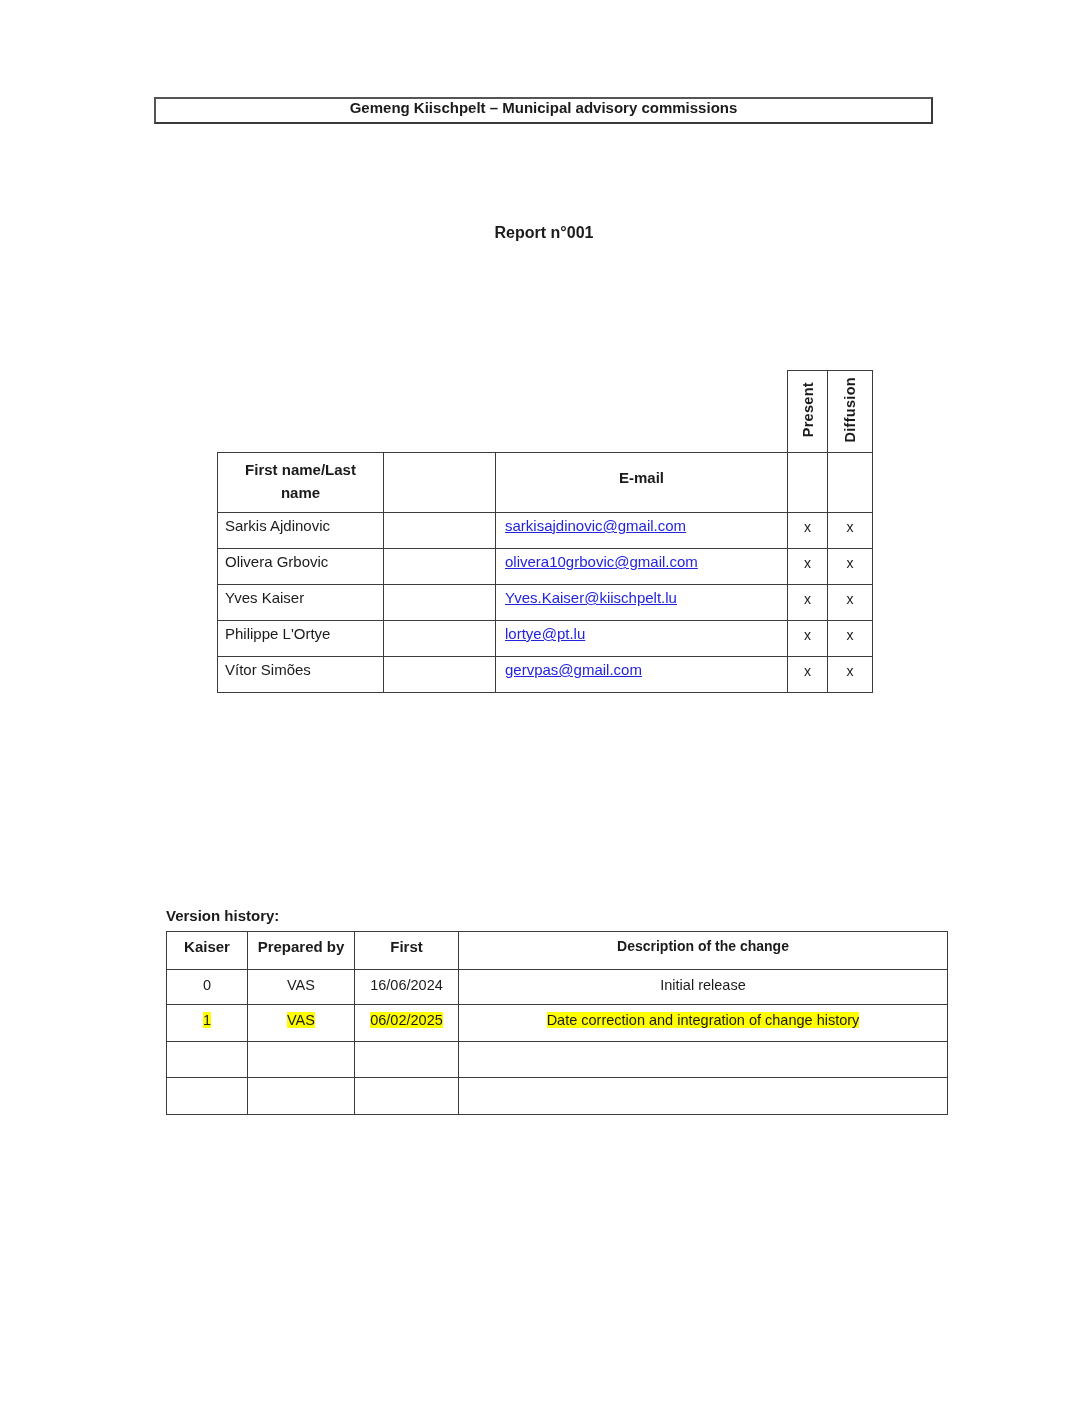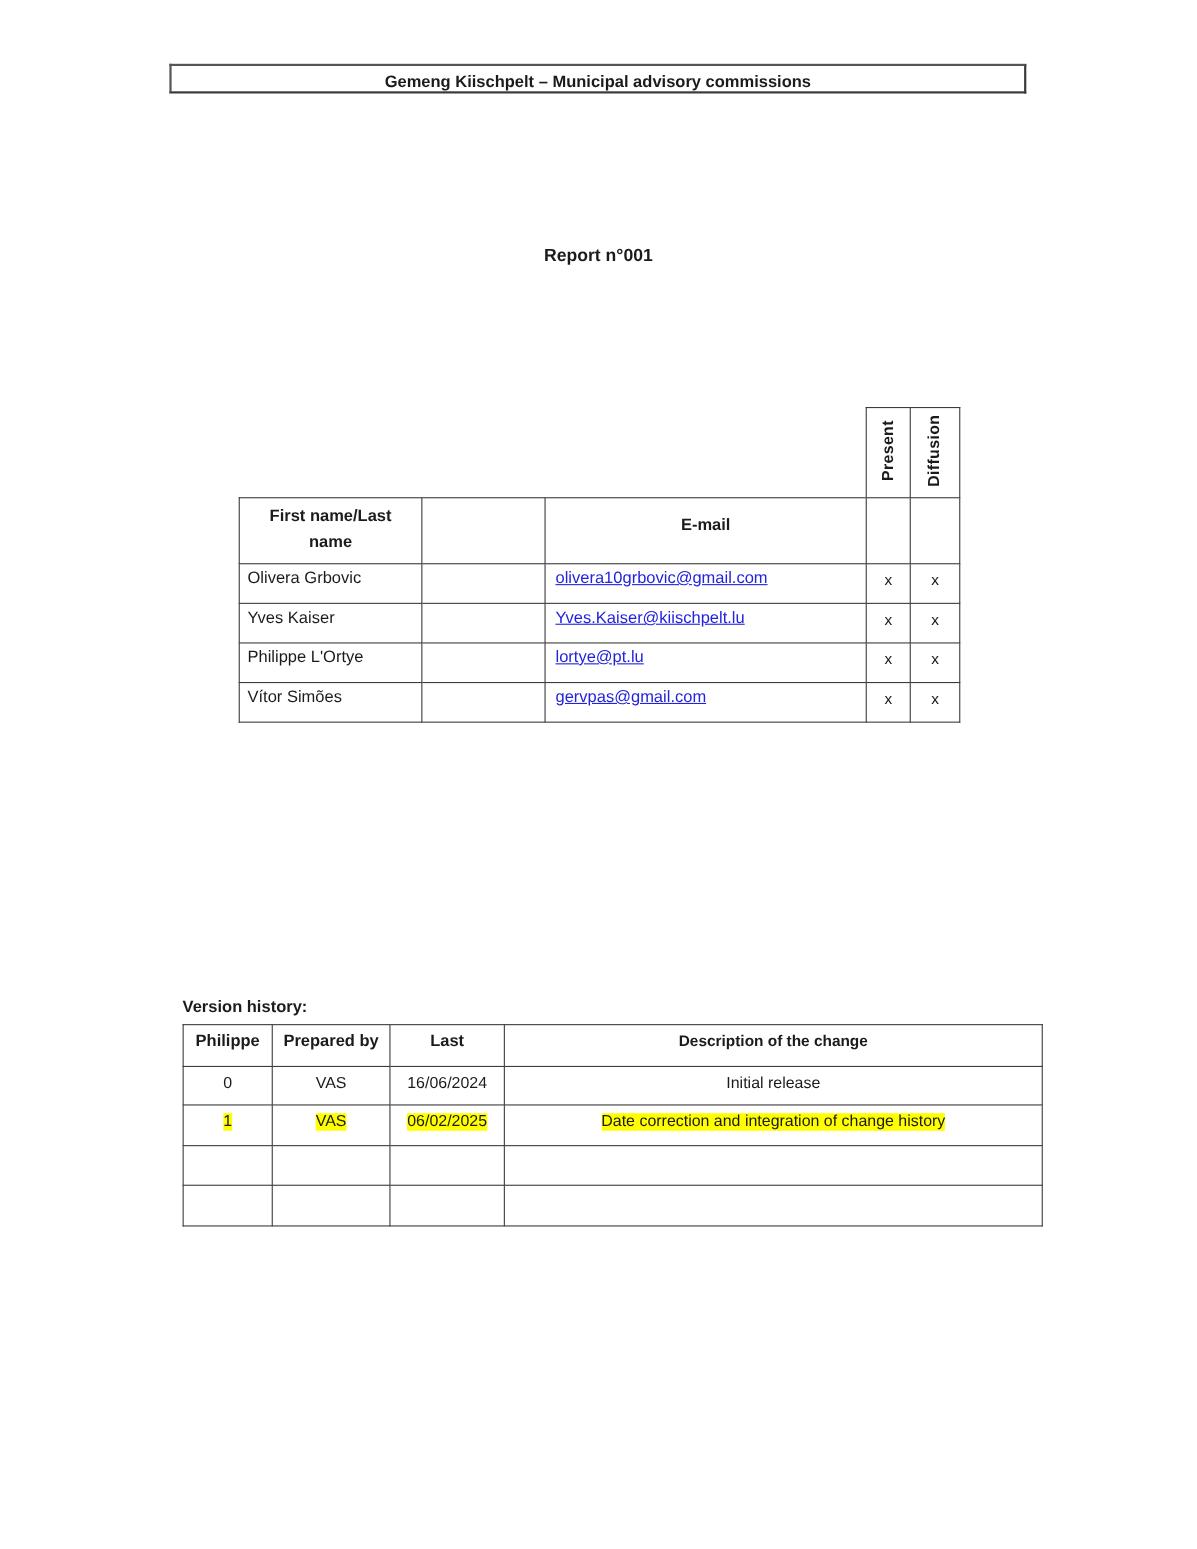--- a/index.html
+++ b/index.html
@@ -6,22 +6,22 @@
   html,body { background:#ffffff; }
   .page {
     position:relative; width:1088px; height:1408px; background:#ffffff;
     font-family:"Liberation Sans", sans-serif; color:#1b1b1b; overflow:hidden;
   }
 
   
   .hdr-box {
     position:absolute; left:154px; width:779px; height:27px;
     border:2px solid #555555; border-bottom-color:#3a3a3a; border-right-color:#3a3a3a;
-    display:flex; align-items:flex-end; justify-content:center;
-    font-weight:bold; font-size:15px; background:#ffffff;
+    display:flex; align-items:flex-start; justify-content:center;
+    font-weight:bold; font-size:15px; background:#ffffff;margin-top:39px;
   }
   .hdr-box-1 { top:58px; }
   .hdr-box-2 { top:98px; }
 
   
   .center-line {
     position:absolute; left:0; width:1088px; text-align:center;
     font-weight:bold; font-size:16px;
   }
   .report-title { top:224px; }
@@ -101,20 +101,27 @@
       </td>
     </tr>
     <tr style="height:60px">
       <td class="hdr-name">First name/Last name</td>
       <td></td>
       <td class="hdr-email">E-mail</td>
       <td></td>
       <td></td>
     </tr>
     <tr style="height:36px">
+      <td class="name-cell">Sarkis Ajdinovic</td>
+      <td></td>
+      <td class="email-cell"><a class="link">sarkisajdinovic@gmail.com</a></td>
+      <td class="mark-cell">x</td>
+      <td class="mark-cell">x</td>
+    </tr>
+    <tr style="height:36px">
       <td class="name-cell">Olivera Grbovic</td>
       <td></td>
       <td class="email-cell"><a class="link">olivera10grbovic@gmail.com</a></td>
       <td class="mark-cell">x</td>
       <td class="mark-cell">x</td>
     </tr>
     <tr style="height:36px">
       <td class="name-cell">Yves Kaiser</td>
       <td></td>
       <td class="email-cell"><a class="link">Yves.Kaiser@kiischpelt.lu</a></td>
@@ -142,23 +149,23 @@
 
   <table class="vh-table">
     <colgroup>
       <col style="width:81px">
         <col style="width:107px">
         <col style="width:104px">
         <col style="width:489px">
     </colgroup>
     <tbody>
         <tr style="height:38px">
-      <th>Philippe</th>
+      <th>Kaiser</th>
       <th>Prepared by</th>
-      <th>Last</th>
+      <th>First</th>
       <th style="font-size:14px">Description of the change</th>
     </tr>
     <tr style="height:35px">
       <td><span>0</span></td>
       <td><span>VAS</span></td>
       <td><span>16/06/2024</span></td>
       <td><span>Initial release</span></td>
     </tr>
     <tr style="height:37px">
       <td><span class="hl">1</span></td>

